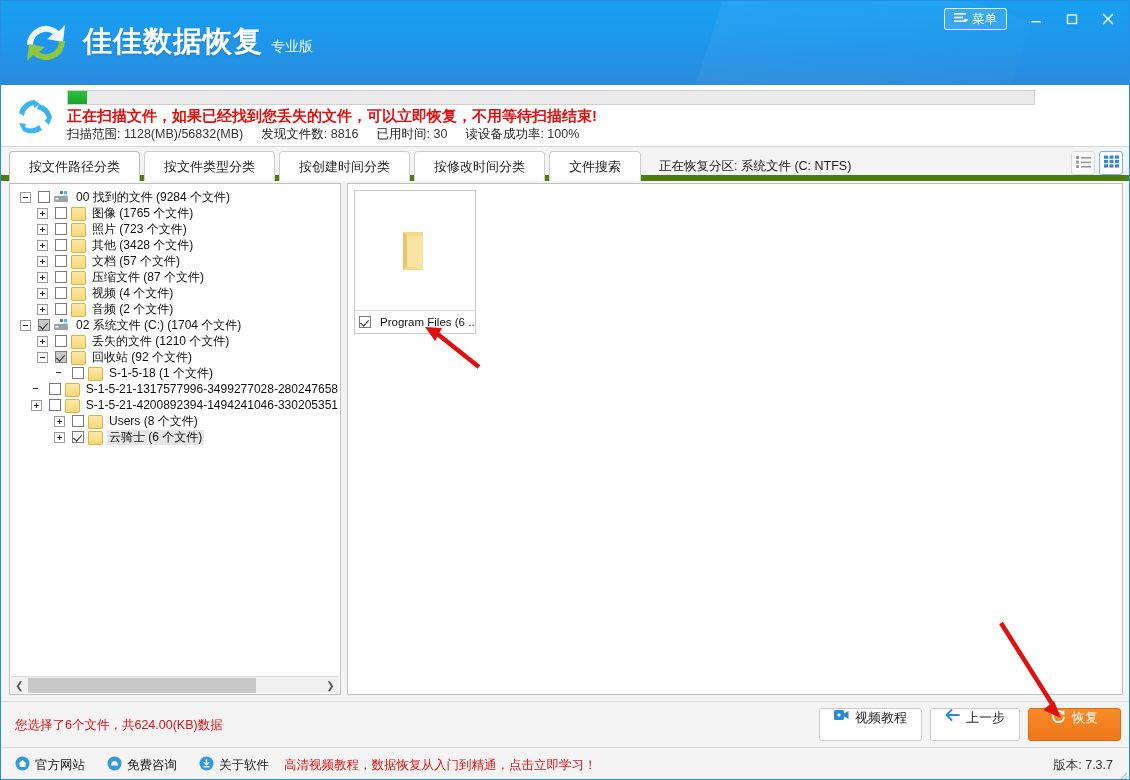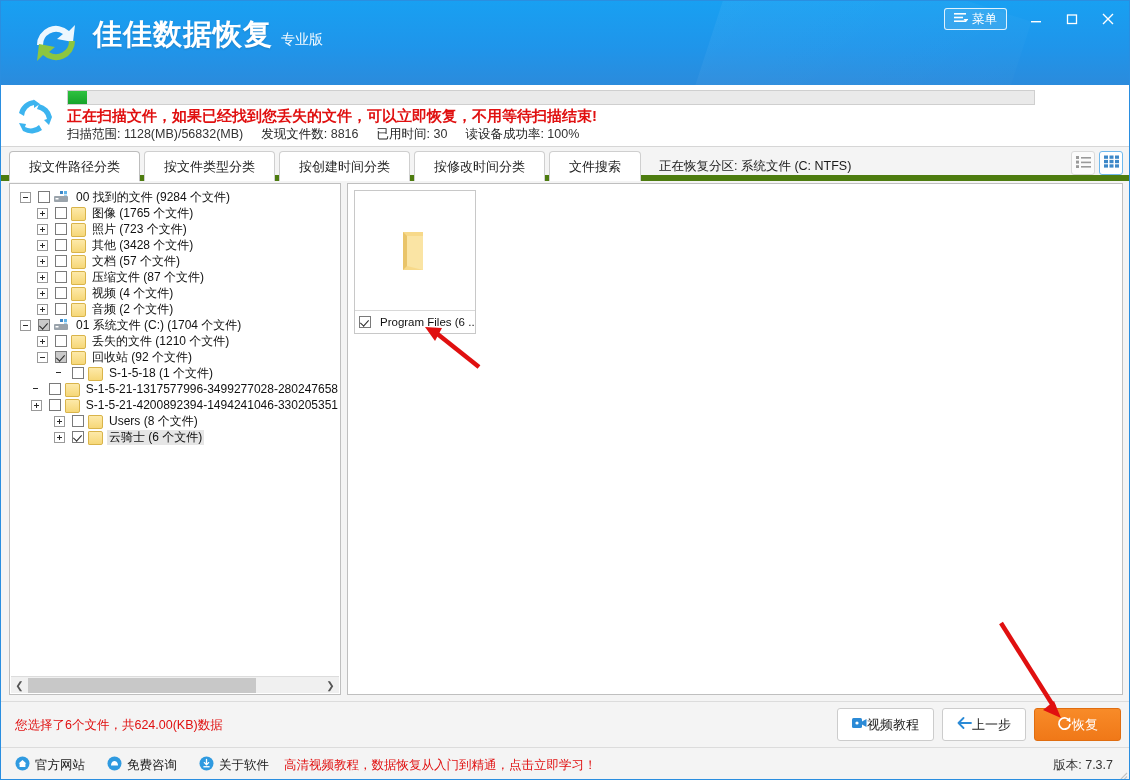--- a/index.html
+++ b/index.html
@@ -25,22 +25,22 @@
     background: linear-gradient(180deg, #18a0f2 0%, #1f95ea 55%, #2b8bdc 100%);
     overflow: hidden;
   }
   .header-deco {
     position: absolute; right: 120px; top: -30px;
     width: 300px; height: 180px;
     background: linear-gradient(135deg, rgba(255,255,255,.06), rgba(255,255,255,0));
     transform: rotate(18deg);
   }
   .logo-wrap {
-    position: absolute; left: 28px; top: 14px;
-    display: flex; align-items: flex-start; gap: 10px;
+    position: absolute; left: 18px; top: 14px;
+    display: flex; align-items: center; gap: 10px;
   }
   .logo-mark { width: 54px; height: 54px; }
   .brand-text {
     display: flex; align-items: baseline; gap: 8px;
     color: #ffffff;
   }
   .brand-main {
     font-size: 29px; font-weight: bold; letter-spacing: 1px;
     text-shadow: 0 1px 2px rgba(0,0,0,.15);
   }
@@ -274,21 +274,21 @@
   .sel-text {
     position: absolute; left: 14px; top: 15px;
     font-size: 12.5px; color: #e01010;
   }
   .bottom-actions {
     position: absolute; right: 10px; top: 6px;
     display: flex; align-items: center; gap: 8px;
   }
   .bbtn {
     height: 33px; padding: 0 14px;
-    display: flex; align-items: center; 
+    display: flex; gap: 6px;
     border: 1px solid #cccccc; border-radius: 3px;
     background: #ffffff;
     font-size: 13px; color: #222; cursor: pointer;
   }
   .bbtn.primary {
     background: linear-gradient(180deg,#f88b28,#f07818);
     border-color: #e06d10; color: #ffffff;
     padding: 0 22px;
   }
 
@@ -530,21 +530,21 @@
               <span class="expander "></span>
               <span class="dots"></span>
               <span class="cbx partial"></span>
               <span class="drive"><svg width="15" height="12" viewBox="0 0 15 12">
                   <rect x="0" y="5" width="14" height="6" rx="1" fill="#9aa3ab"></rect>
                   <rect x="1.5" y="7" width="3" height="1.5" fill="#ffffff"></rect>
                   <rect x="6" y="0" width="3" height="3" fill="#3d88c8"></rect>
                   <rect x="10" y="0" width="3" height="3" fill="#5fb3e8"></rect>
                   <rect x="10" y="3.6" width="3" height="1.2" fill="#8ccaf0"></rect>
                 </svg></span>
-              <span class="label">01 系统文件 (C:)   (1704 个文件)</span>
+              <span class="label">02 系统文件 (C:)   (1704 个文件)</span>
             </div>
             <div class="trow">
               <span class="ind" style="width: 23px;"></span>
               <span class="expander plus"></span>
               <span class="dots"></span>
               <span class="cbx"></span>
               <span class="folder"></span>
               <span class="label">丢失的文件   (1210 个文件)</span>
             </div>
             <div class="trow">

